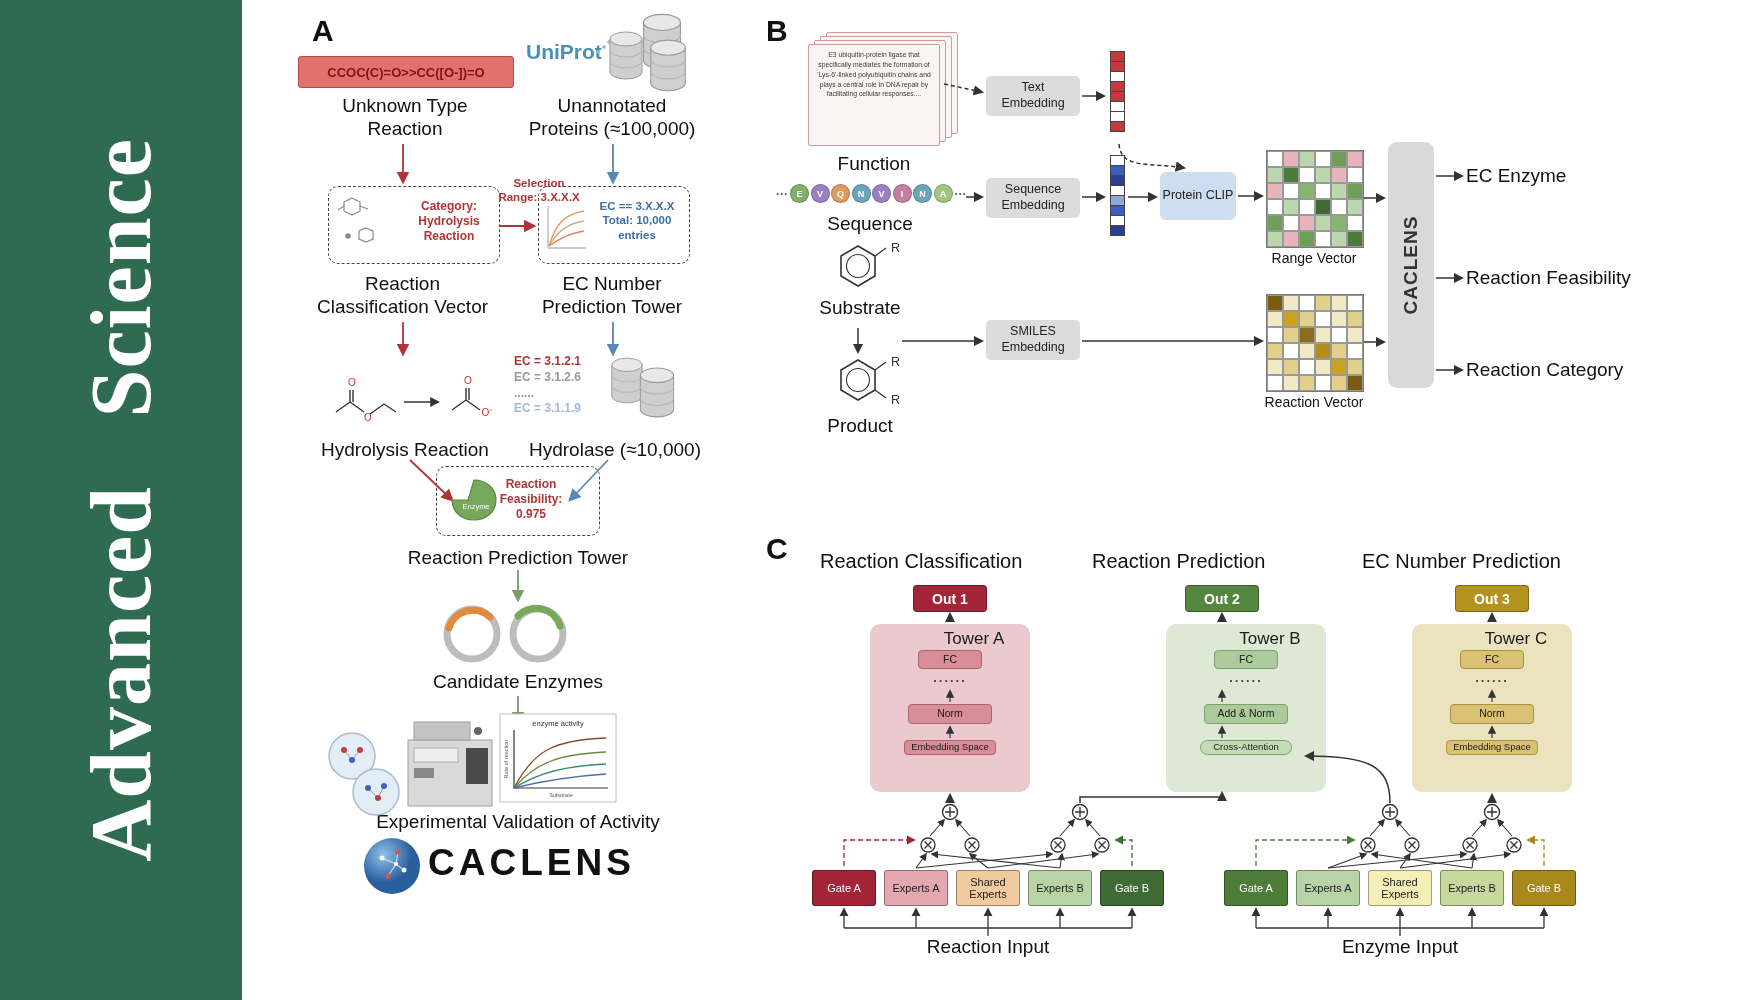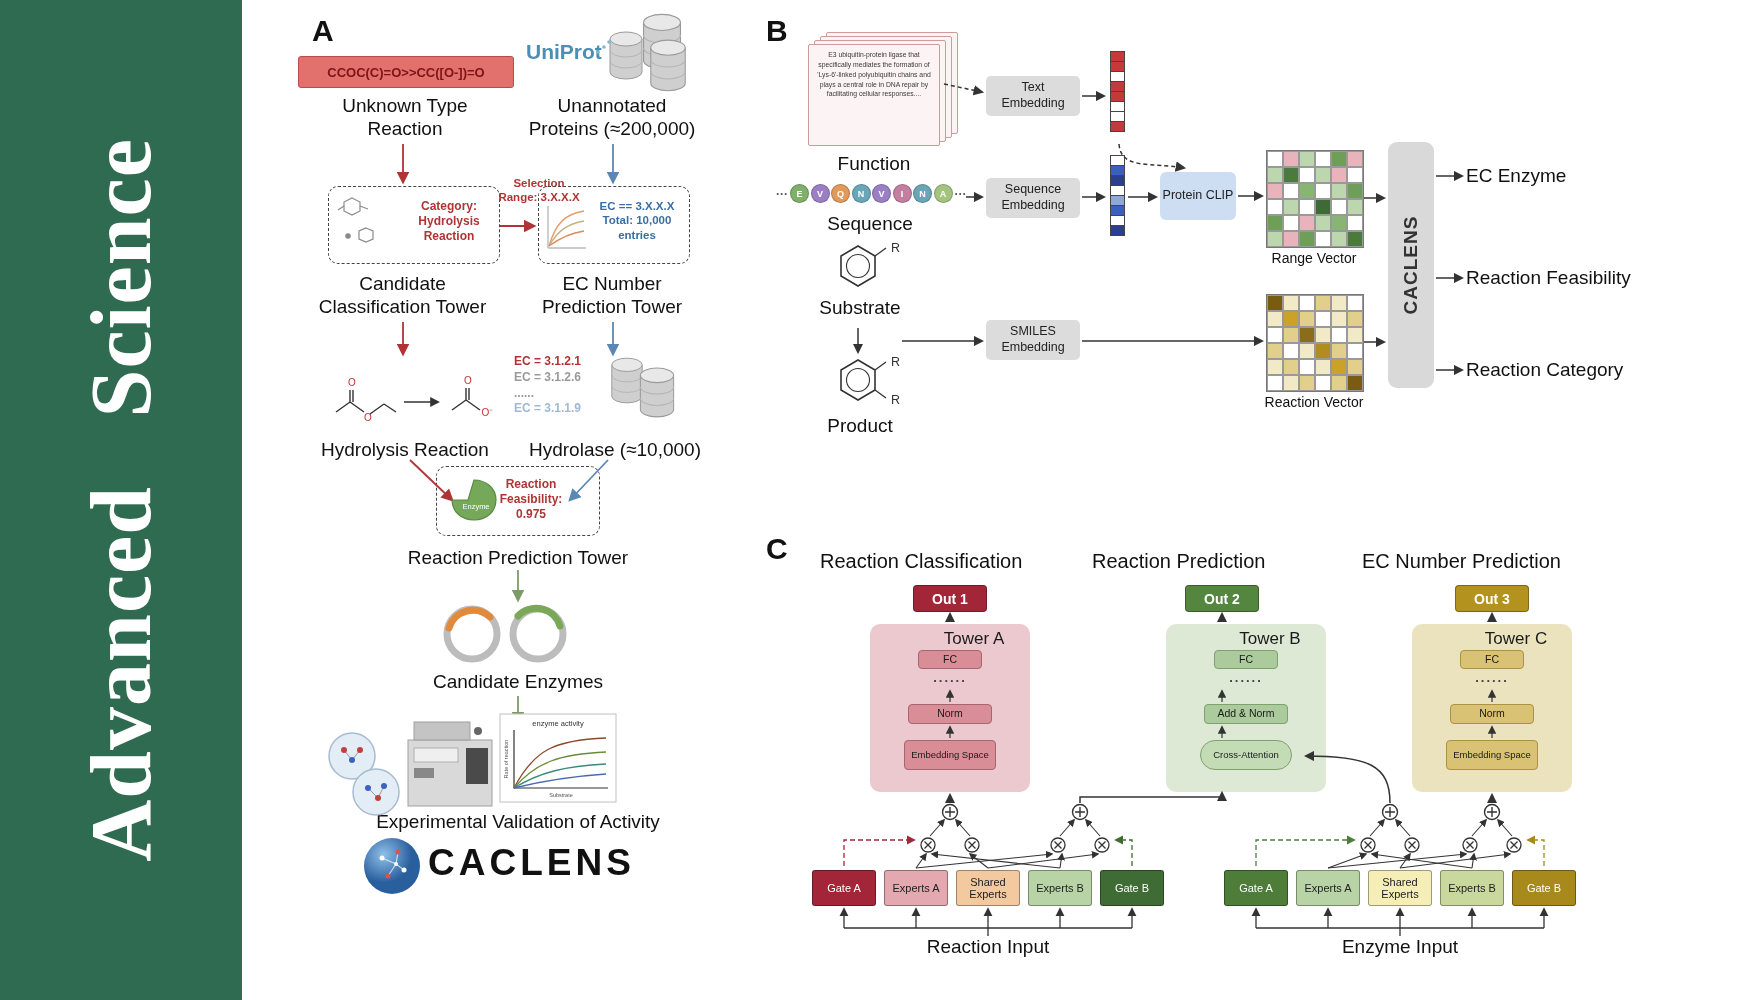--- a/index.html
+++ b/index.html
@@ -51,21 +51,21 @@
   .ctitle{position:absolute;top:550px;width:260px;font-size:20px;color:#111;}
   .outbox{position:absolute;top:585px;width:74px;height:27px;border-radius:4px;display:flex;align-items:center;
        justify-content:center;color:#fff;font-size:14px;font-weight:600;border:1px solid rgba(0,0,0,0.3);box-sizing:border-box;}
   .tower{position:absolute;top:624px;width:160px;height:168px;border-radius:10px;}
   .tower-title{position:absolute;top:5px;left:0;right:0;text-align:center;font-size:17px;font-weight:500;color:#1a1a1a;padding-left:48px;}
   .tblock{position:absolute;left:50%;transform:translateX(-50%);display:flex;align-items:center;justify-content:center;
        text-align:center;border-radius:4px;border:1px solid;font-size:10.5px;line-height:1.1;color:#1a1a1a;box-sizing:border-box;}
   .fc{top:26px;width:64px;height:19px;}
   .tdots{position:absolute;top:46px;left:0;right:0;text-align:center;font-size:13px;font-weight:bold;letter-spacing:2px;color:#444;}
   .mid{top:80px;width:84px;height:20px;}
-  .bot{top:116px;width:92px;height:30px;font-size:9.5px;}
+  .bot{top:116px;width:92px;height:15px;font-size:9.5px;}
   .tower-a{left:870px;background:#ecc9ce;} .tower-a .tblock{background:#d98d97;border-color:#a86570;}
   .tower-b{left:1142px;background:#dde9d5;margin-left:24px;} .tower-b .tblock{background:#abcb9d;border-color:#7fa06f;}
   .tower-b .bot{border-radius:15px;background:#c3dcb6;}
   .tower-c{left:1412px;background:#eae3bd;} .tower-c .tblock{background:#d9c273;border-color:#ab9345;}
   .expert-row{position:absolute;top:870px;width:352px;height:36px;display:flex;gap:8px;}
   .expert-box{flex:1;display:flex;align-items:center;justify-content:center;text-align:center;font-size:11px;
        line-height:1.12;border-radius:3px;border:1px solid rgba(0,0,0,0.35);box-sizing:border-box;}
   .input-lbl{position:absolute;top:936px;width:236px;text-align:center;font-size:19px;color:#111;}
   svg.overlay{position:absolute;left:0;top:0;width:1760px;height:1000px;pointer-events:none;}
 </style>
@@ -74,31 +74,31 @@
 
 <div class="banner" style="background: rgb(46, 107, 80);">
   <div class="banner-text">Advanced Science</div>
 </div>
 <div class="card"></div>
 
 <div class="panel-letter" style="left:312px;top:14px;">A</div>
 <div class="smiles-box">CCOC(C)=O&gt;&gt;CC([O-])=O</div>
 <div class="lbl" style="left:330px;top:94px;width:150px;">Unknown Type Reaction</div>
 <div class="uniprot">UniProt</div>
-<div class="lbl" style="left:527px;top:94px;width:170px;">Unannotated Proteins (≈200,000)</div>
+<div class="lbl" style="left:527px;top:94px;width:170px;">Unannotated Proteins (≈100,000)</div>
 
 <div class="dashed-box" style="left:328px;top:186px;width:172px;height:78px;">
   <div class="red-note cat-text">Category: Hydrolysis Reaction</div>
 </div>
 <div class="red-note sel">Selection Range: 3.X.X.X</div>
 <div class="dashed-box" style="left:538px;top:186px;width:152px;height:78px;">
   <div class="blue-note ecbox-text">EC == 3.X.X.X Total: 10,000 entries</div>
 </div>
 
-<div class="lbl" style="left:310px;top:272px;width:185px;">Candidate Classification Tower</div>
+<div class="lbl" style="left:310px;top:272px;width:185px;">Reaction Classification Vector</div>
 <div class="lbl" style="left:537px;top:272px;width:150px;">EC Number Prediction Tower</div>
 
 <div class="lbl" style="left:298px;top:438px;width:214px;">Hydrolysis Reaction</div>
 <div class="ec-list">
     <div class="ec-line" style="color: rgb(176, 52, 52);">EC = 3.1.2.1</div>
     <div class="ec-line" style="color: rgb(154, 154, 154);">EC = 3.1.2.6</div>
     <div class="ec-line" style="color: rgb(154, 154, 154);">......</div>
     <div class="ec-line" style="color: rgb(159, 185, 216);">EC = 3.1.1.9</div>
   </div>
 <div class="lbl" style="left:500px;top:438px;width:230px;">Hydrolase (≈10,000)</div>

